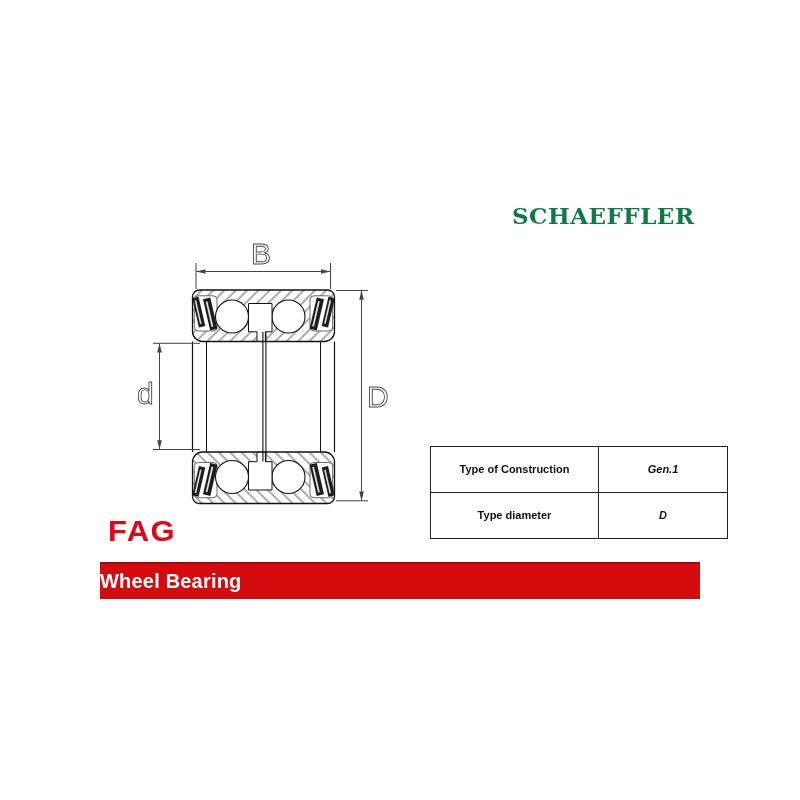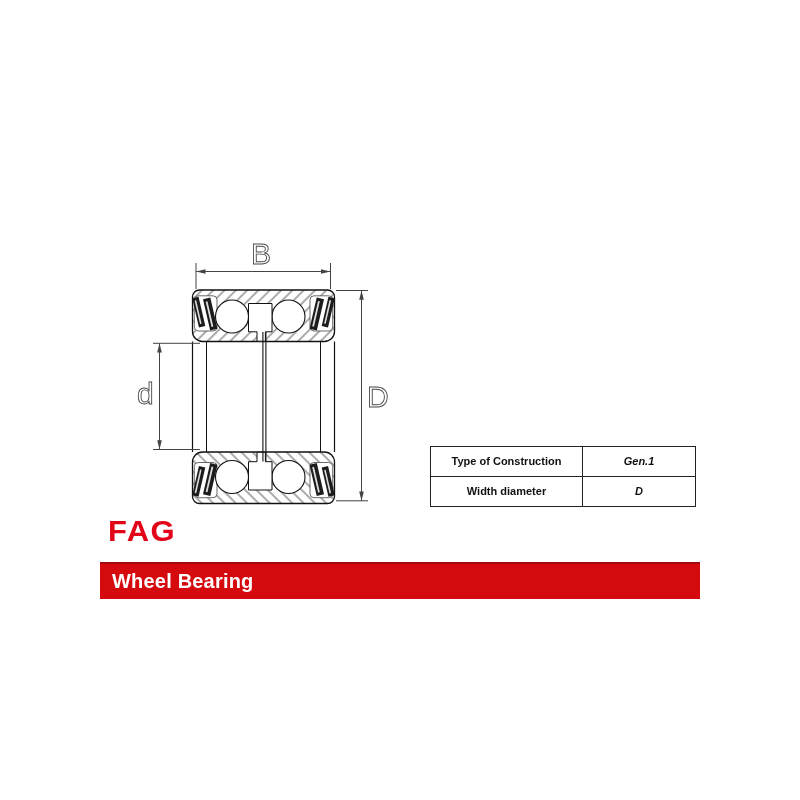--- a/index.html
+++ b/index.html
@@ -14,40 +14,41 @@
   
   .fag{position:absolute;left:108px;top:513px;
     font-family:"Liberation Sans",sans-serif;font-weight:900;font-size:31px;
     letter-spacing:1.5px;color:#e2051a;transform:scaleY(0.95);}
 
   
   .banner{position:absolute;left:100px;top:562px;width:600px;height:37px;
     background:#d50a0f;border-top:2px solid #a6080c;box-sizing:border-box;
     display:flex;align-items:center;}
   .banner-title{color:#ffffff;font-size:20px;font-weight:700;
-    padding-left:12px;letter-spacing:0.2px;}
+    padding-left:0;letter-spacing:0.2px;}
 
   
   .spec-table{position:absolute;left:430px;top:446px;border-collapse:collapse;}
   .spec-table td{border:1px solid #222;font-size:11px;font-weight:600;color:#111;
-    text-align:center;padding:8px;height:13px;line-height:13px;white-space:pre;}
+    text-align:center;padding:16px;height:13px;line-height:13px;white-space:pre;}
   .spec-table td.spec-label{width:135px;}
   .spec-table td.spec-value{width:96px;font-style:italic;}
 
   
   .drawing{position:absolute;left:120px;top:235px;}
   .dimline{stroke:#444;stroke-width:1;fill:none;}
   .dimarrow{fill:#444;stroke:none;}
   .dimtext{font-family:"Liberation Sans",sans-serif;fill:none;stroke:#4a4a4a;stroke-width:0.9;}
 </style>
 </head>
 <body>
 
 <div class="page">
 
+  <div class="schaeffler">SCHAEFFLER</div>
 
   <svg class="drawing" width="280" height="280" viewBox="120 235 280 280">
     <defs>
       <pattern id="hatch" width="8" height="8" patternUnits="userSpaceOnUse" patternTransform="rotate(-45)">
         <line x1="0" y1="4" x2="8" y2="4" stroke="#2f2f2f" stroke-width="0.8"></line>
       </pattern>
 
       <g id="band">
 
         <path d="M199.5,290 H327.5 A7,7 0 0 1 334.5,297 V331.5 A10,10 0 0 1 324.5,341.5
@@ -122,21 +123,21 @@
     </g>
   </svg>
 
   <table class="spec-table">
     <tbody>
       <tr>
         <td class="spec-label">Type of Construction</td>
         <td class="spec-value">Gen.1</td>
       </tr>
       <tr>
-        <td class="spec-label">Width diameter</td>
+        <td class="spec-label">Type diameter</td>
         <td class="spec-value">D</td>
       </tr>
     </tbody>
   </table>
 
   <div class="fag">FAG</div>
 
   <div class="banner">
     <span class="banner-title">Wheel Bearing</span>
   </div>

